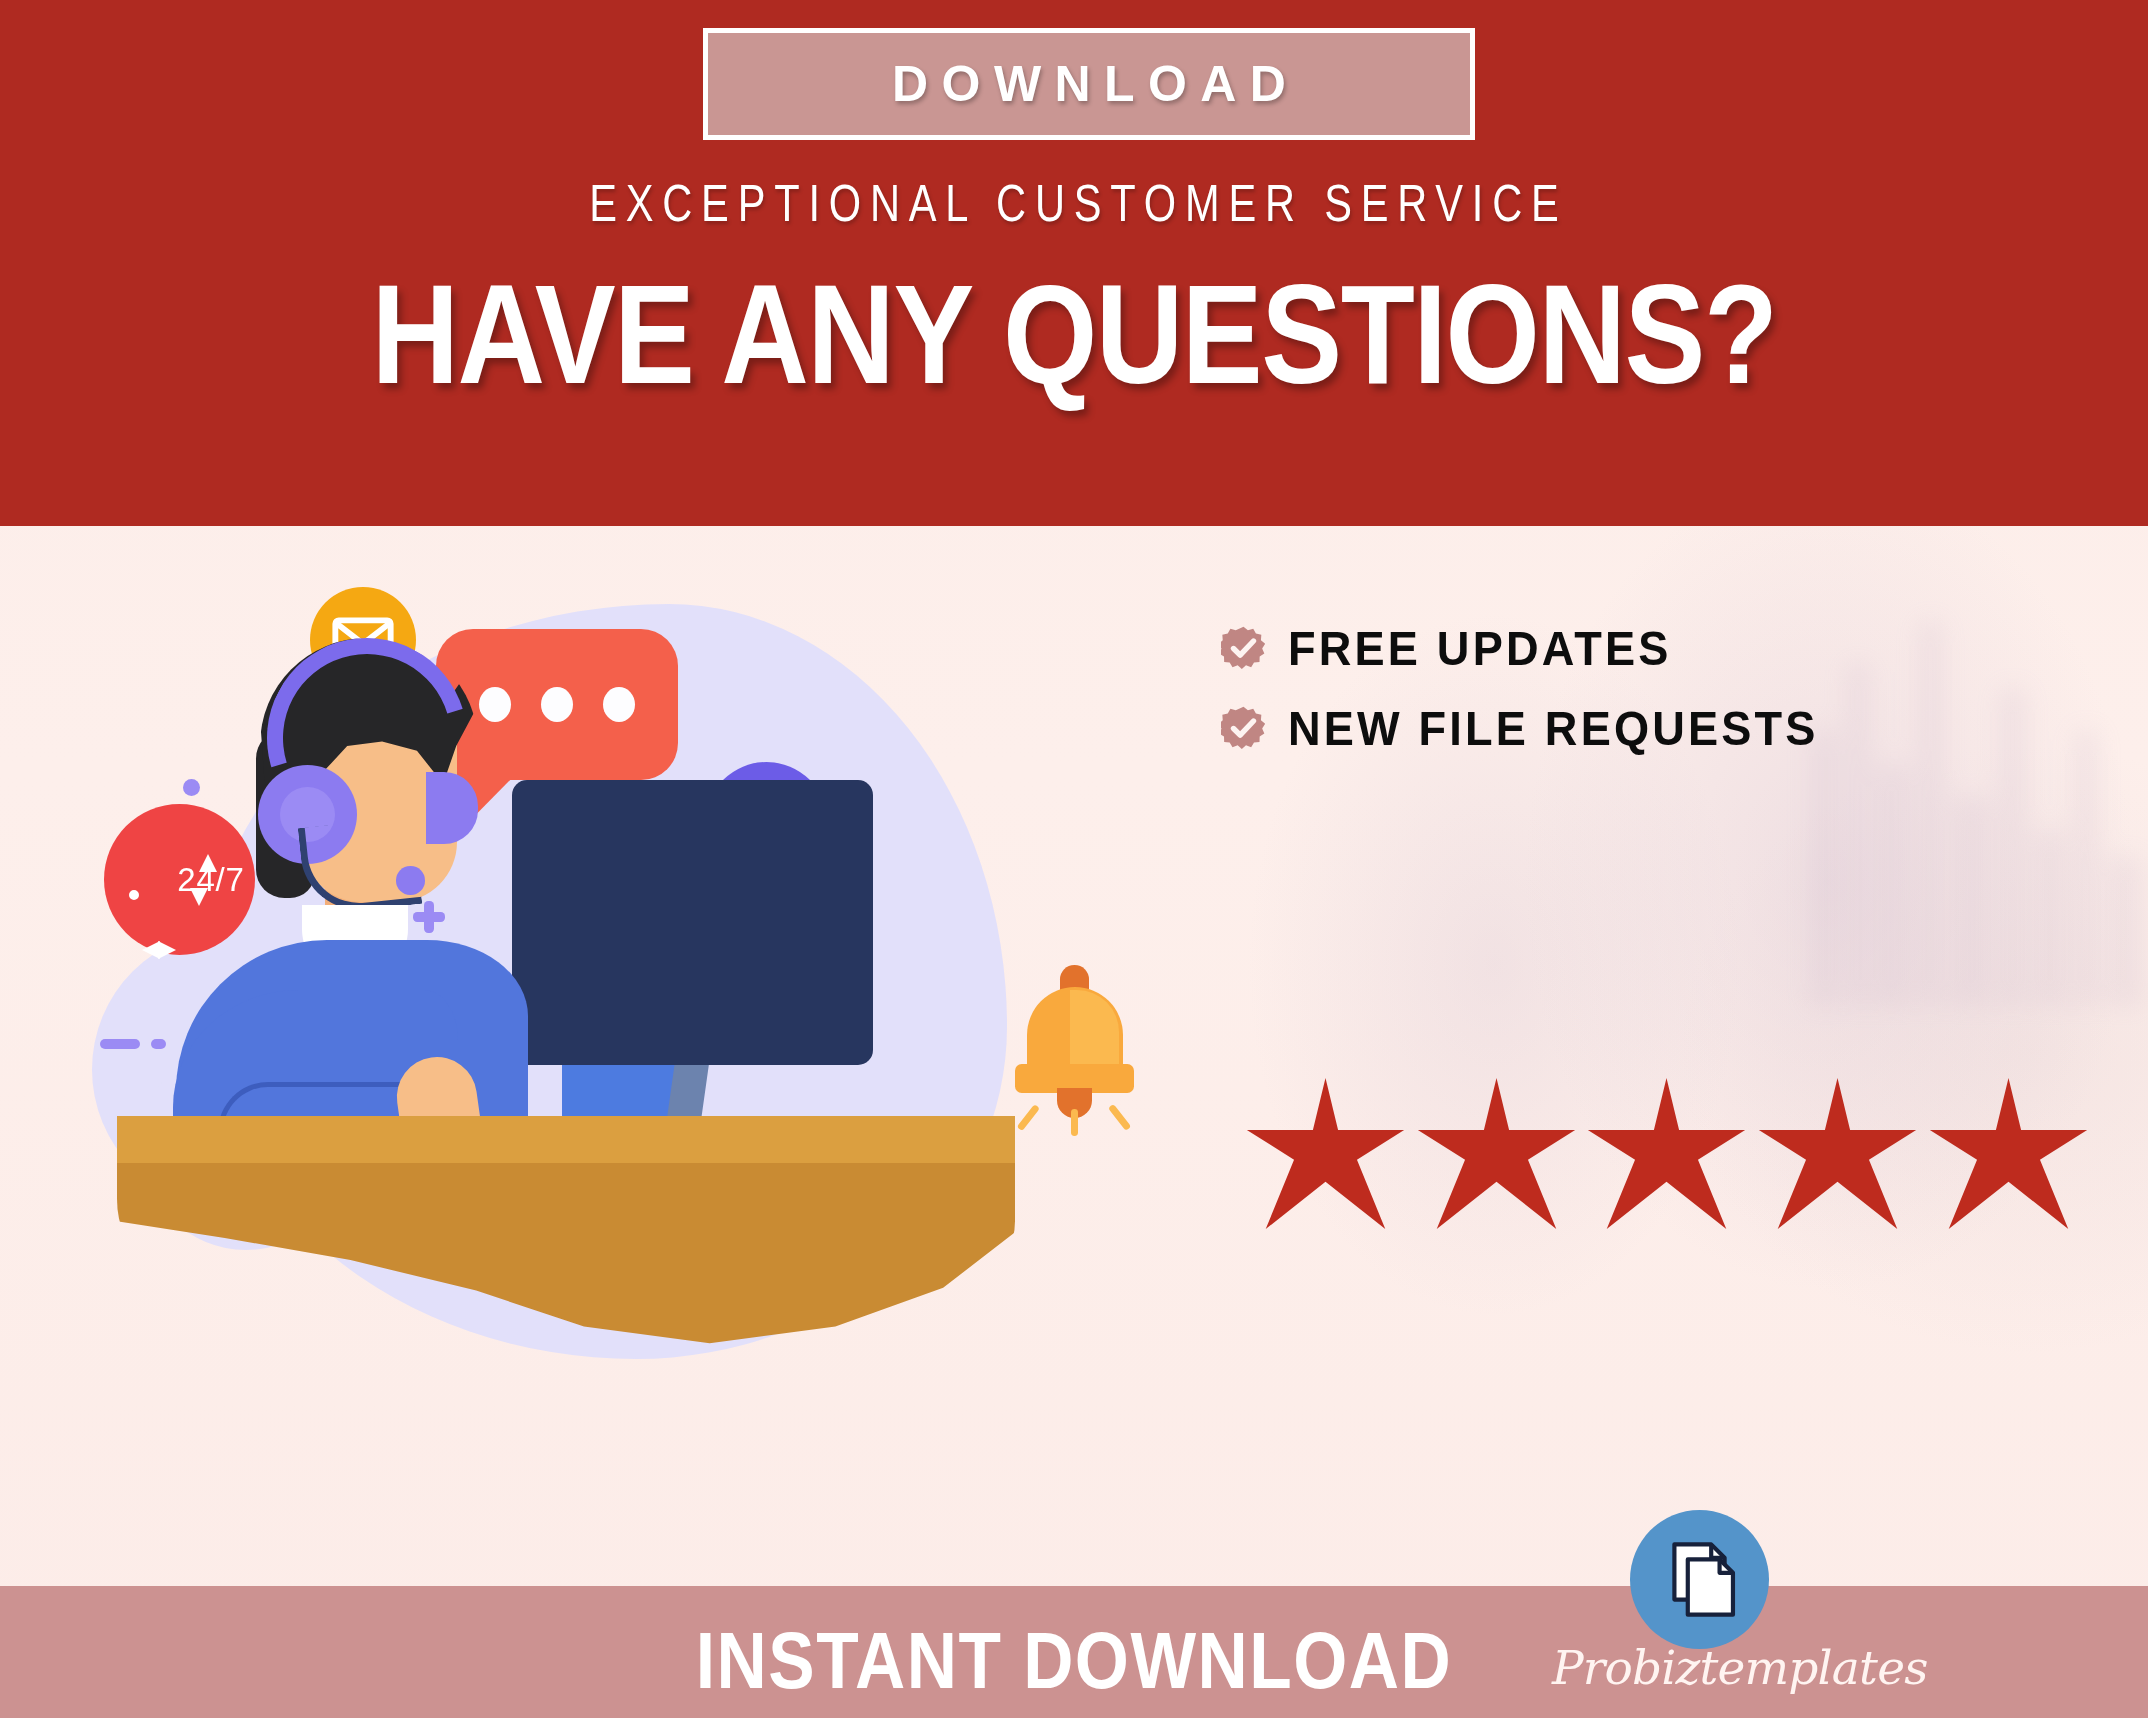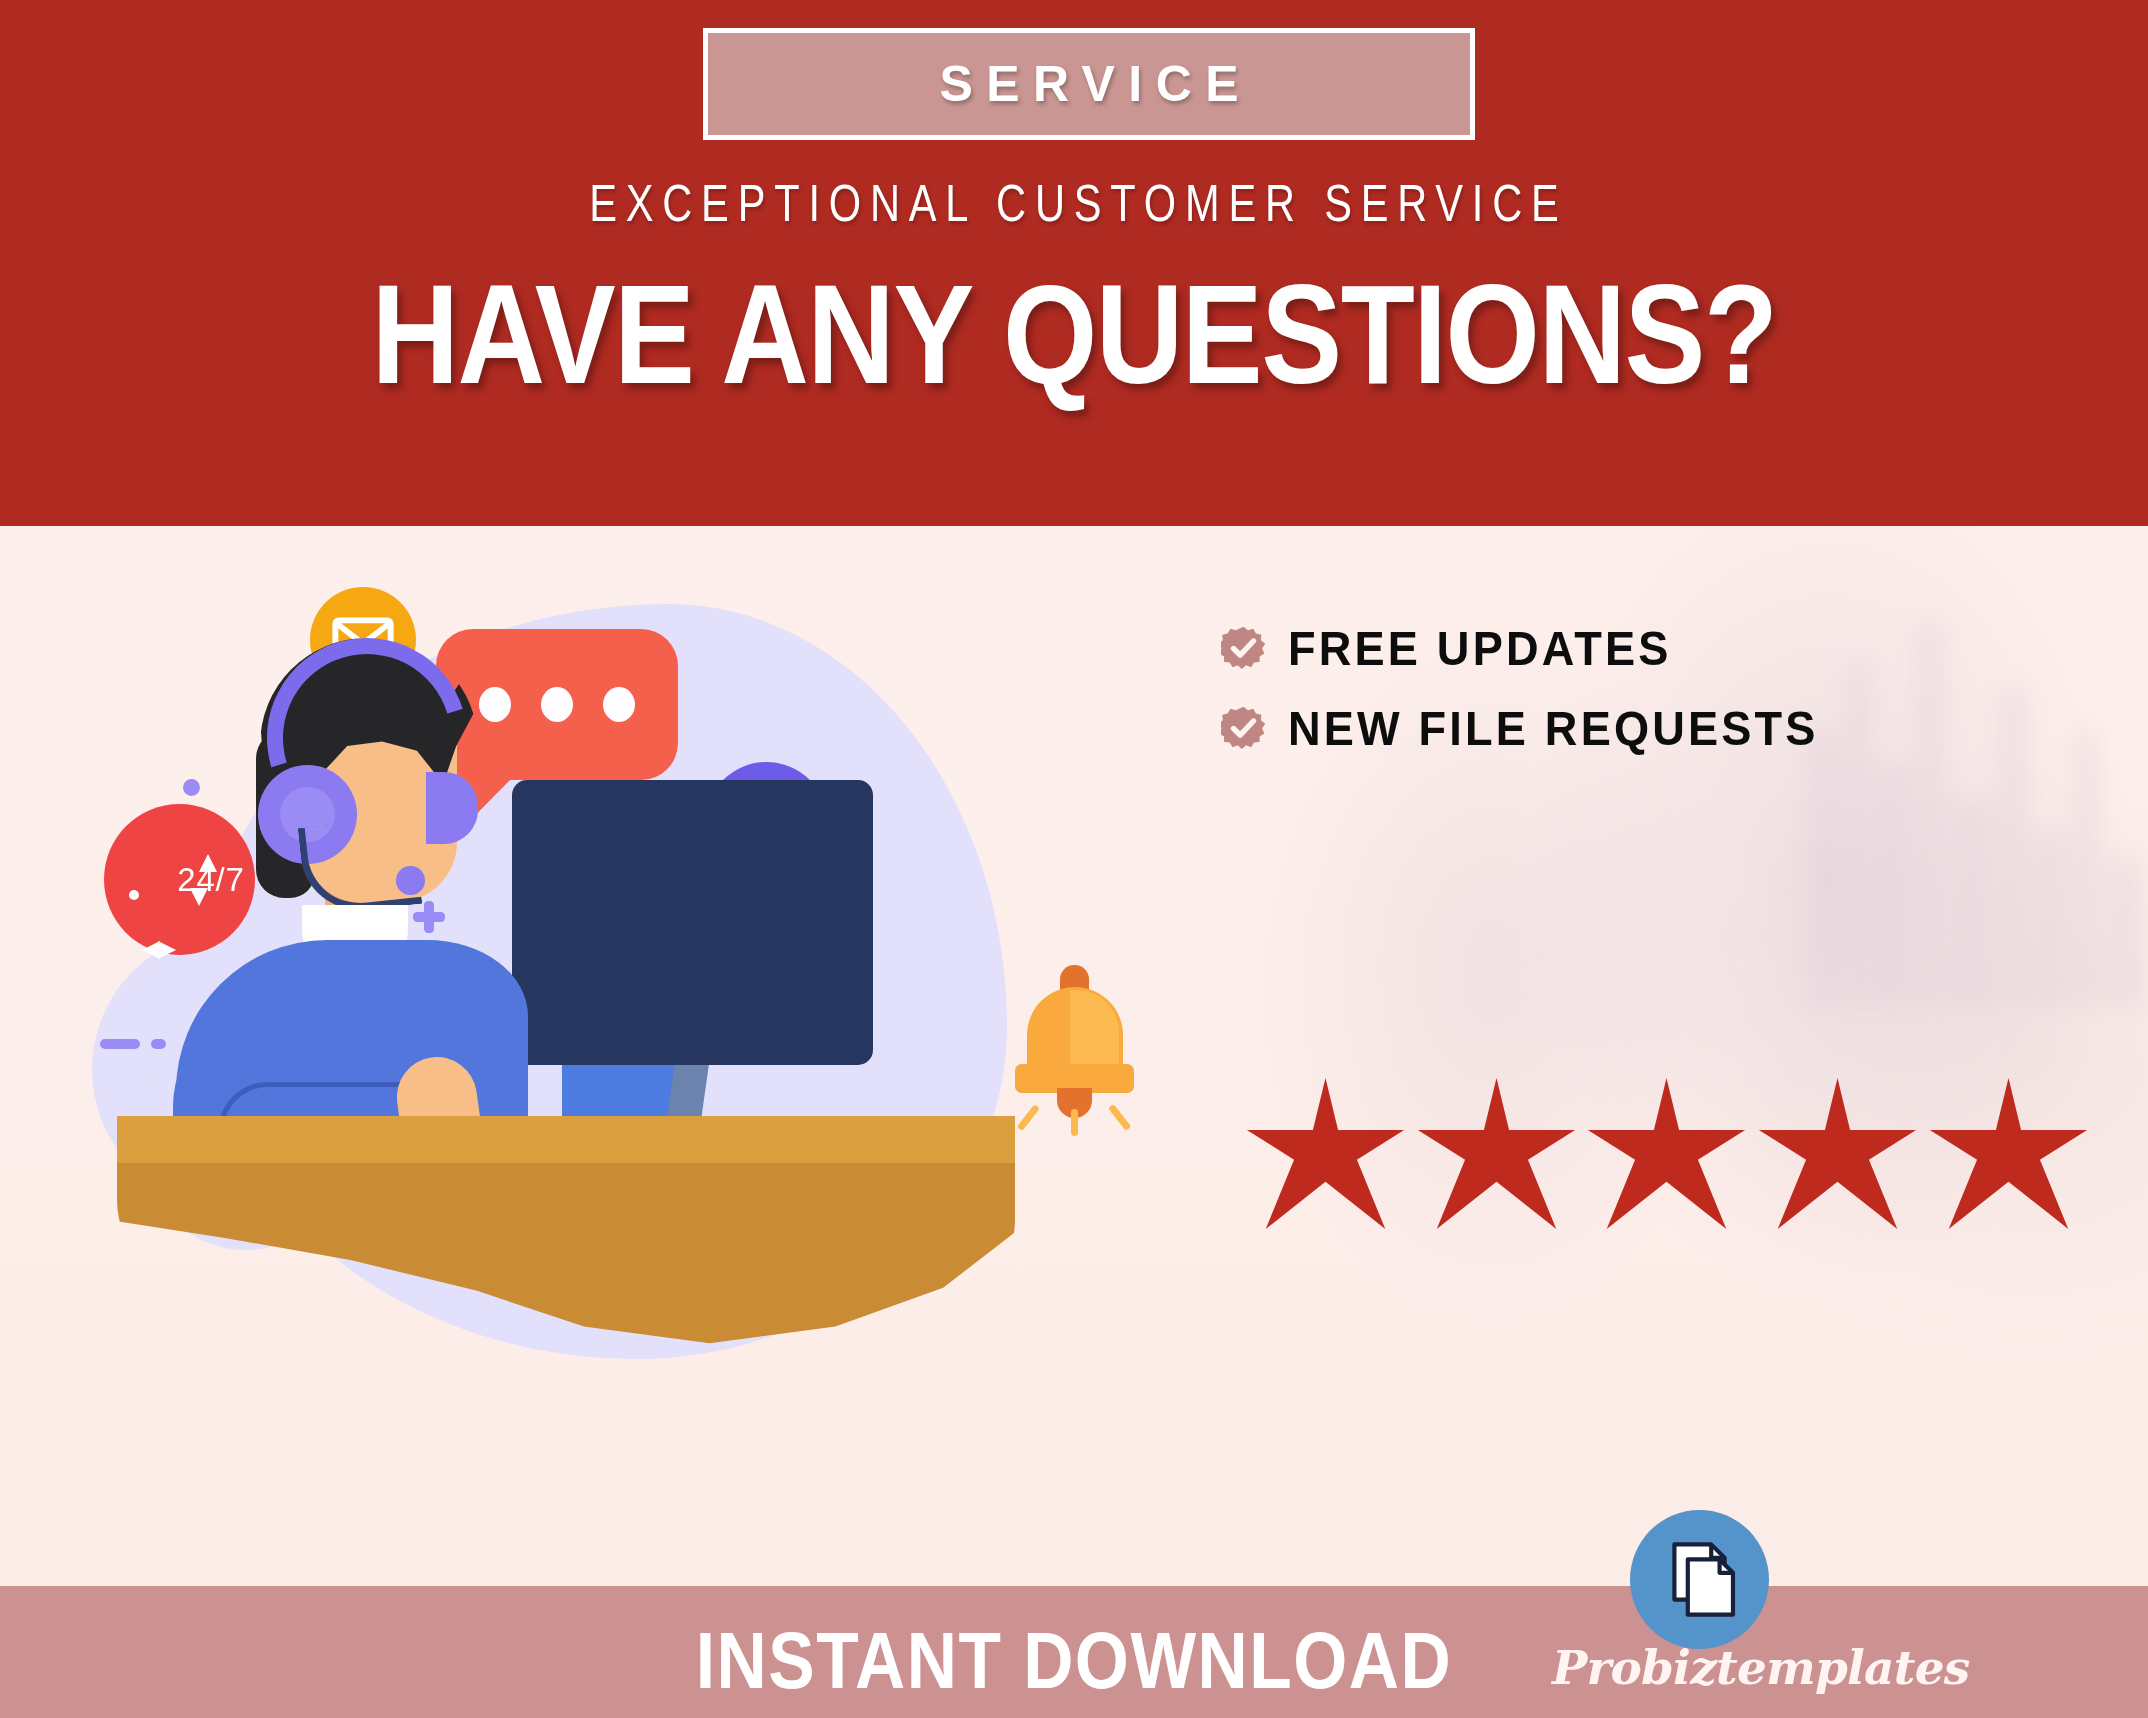--- a/index.html
+++ b/index.html
@@ -299,21 +299,21 @@
     font-family:"Liberation Sans",sans-serif;white-space:nowrap;
   }
   .logo-circle{
     position:absolute;left:1630px;top:1510px;width:139px;height:139px;
     background:#5494CA;border-radius:50%;
     display:flex;align-items:center;justify-content:center;
   }
   .brand{
     position:absolute;left:1552px;top:1640px;width:302px;text-align:center;
     color:#FFF4F1;font-size:47px;
-    font-family:"DejaVu Serif",serif;font-style:italic;font-weight:700;
+    font-family:"DejaVu Serif",serif;font-style:italic;font-weight:400;
     letter-spacing:-0.8px;
   }
 </style>
 </head>
 <body>
 
 <div class="canvas">
 
   <div class="bg-wash"></div>
   <div class="bg-bars">
@@ -323,21 +323,21 @@
     <i style="left:114px;width:25px;height:386px"></i>
     <i style="left:148px;width:39px;height:210px"></i>
     <i style="left:195px;width:27px;height:319px"></i>
     <i style="left:230px;width:32px;height:176px"></i>
     <i style="left:270px;width:25px;height:277px"></i>
     <i style="left:304px;width:34px;height:151px"></i>
   </div>
 
   <div class="header">
     <div class="contact-badge">
-      <span>SERVICE</span>
+      <span>DOWNLOAD</span>
     </div>
   </div>
   <div class="subtitle">EXCEPTIONAL CUSTOMER SERVICE</div>
   <div class="headline">HAVE ANY QUESTIONS?</div>
 
   <div class="illus">
 
     <div class="blob-left"></div>
     <div class="blob-left2"></div>
     <div class="blob-main"></div>

